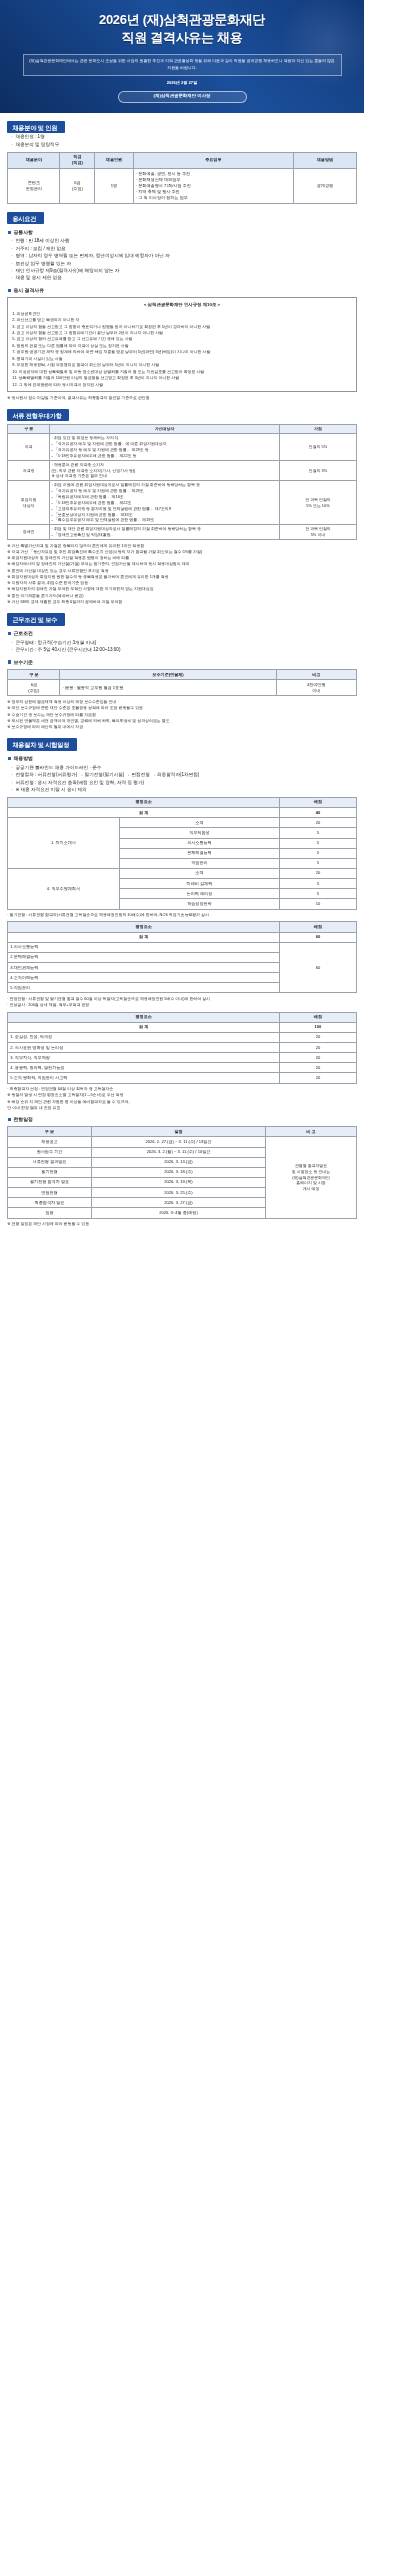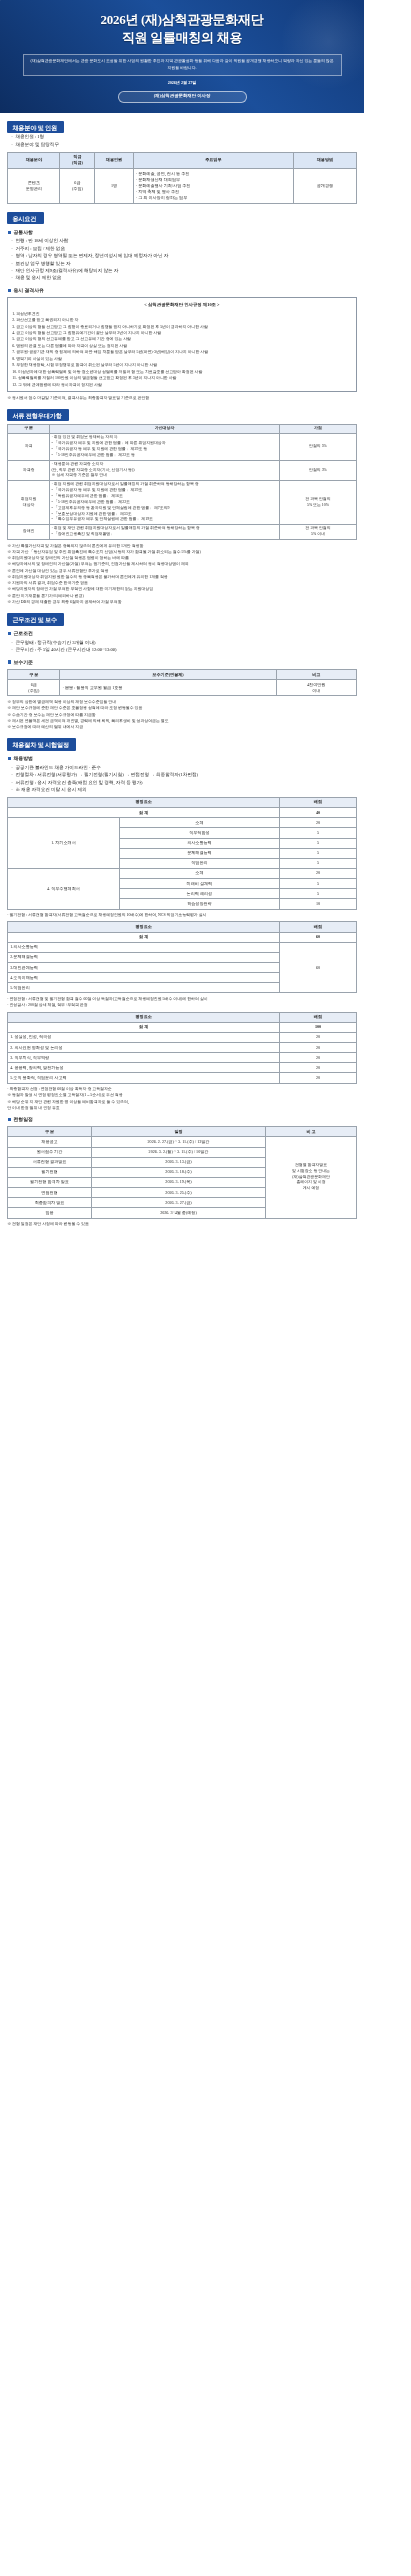--- a/index.html
+++ b/index.html
@@ -5,21 +5,21 @@
   * { box-sizing: border-box; }
   html, body { margin:0; padding:0; }
   body {
     width: 412px;
     background: #ffffff;
     font-family: "Liberation Sans", "DejaVu Sans", sans-serif;
     color: #222;
     font-size: 4.6px;
     line-height: 1.5;
   }
-  .page { width: 364px; font-family: Liberation Serif, serif; }
+  .page { width: 364px; }
 
   
   .hero {
     background: #123a7a;
     background-image:
       linear-gradient(135deg, rgba(255,255,255,.06) 0 1px, transparent 1px 7.2px),
       linear-gradient(45deg, #0d2d61 0%, #1b4f9b 55%, #123a7a 100%);
     padding: 11.3px 13.4px 10.3px 13.4px;
     color: #fff;
     position: relative;
@@ -108,21 +108,21 @@
   .bold{ font-weight:bold; }
 </style>
 </head>
 <body>
 
 <div class="page">
 
   <div class="hero">
     <h1>
       <span>2026년 (재)삼척관광문화재단</span>
-      <span class="ln2">직원 일률매칭의 채용</span>
+      <span class="ln2">직원 결격사유는 채용</span>
     </h1>
     <div class="hero-note">(재)삼척관광문화재단에서는 관광 문화도시 조성을 위한 사업의 원활한 추진과 지역 관광활성화 등을 위해 다음과 같이 직원을 공개경쟁 채용하오니 역량과 자신 있는 분들의 많은 지원을 바랍니다.</div>
     <div class="hero-date">2026년 2월 27일</div>
     <div class="hero-org">(재)삼척관광문화재단 이사장</div>
   </div>
 
   <div class="body">
 
     <div class="sec">
       <div class="sec-title">채용분야 및 인원</div>

